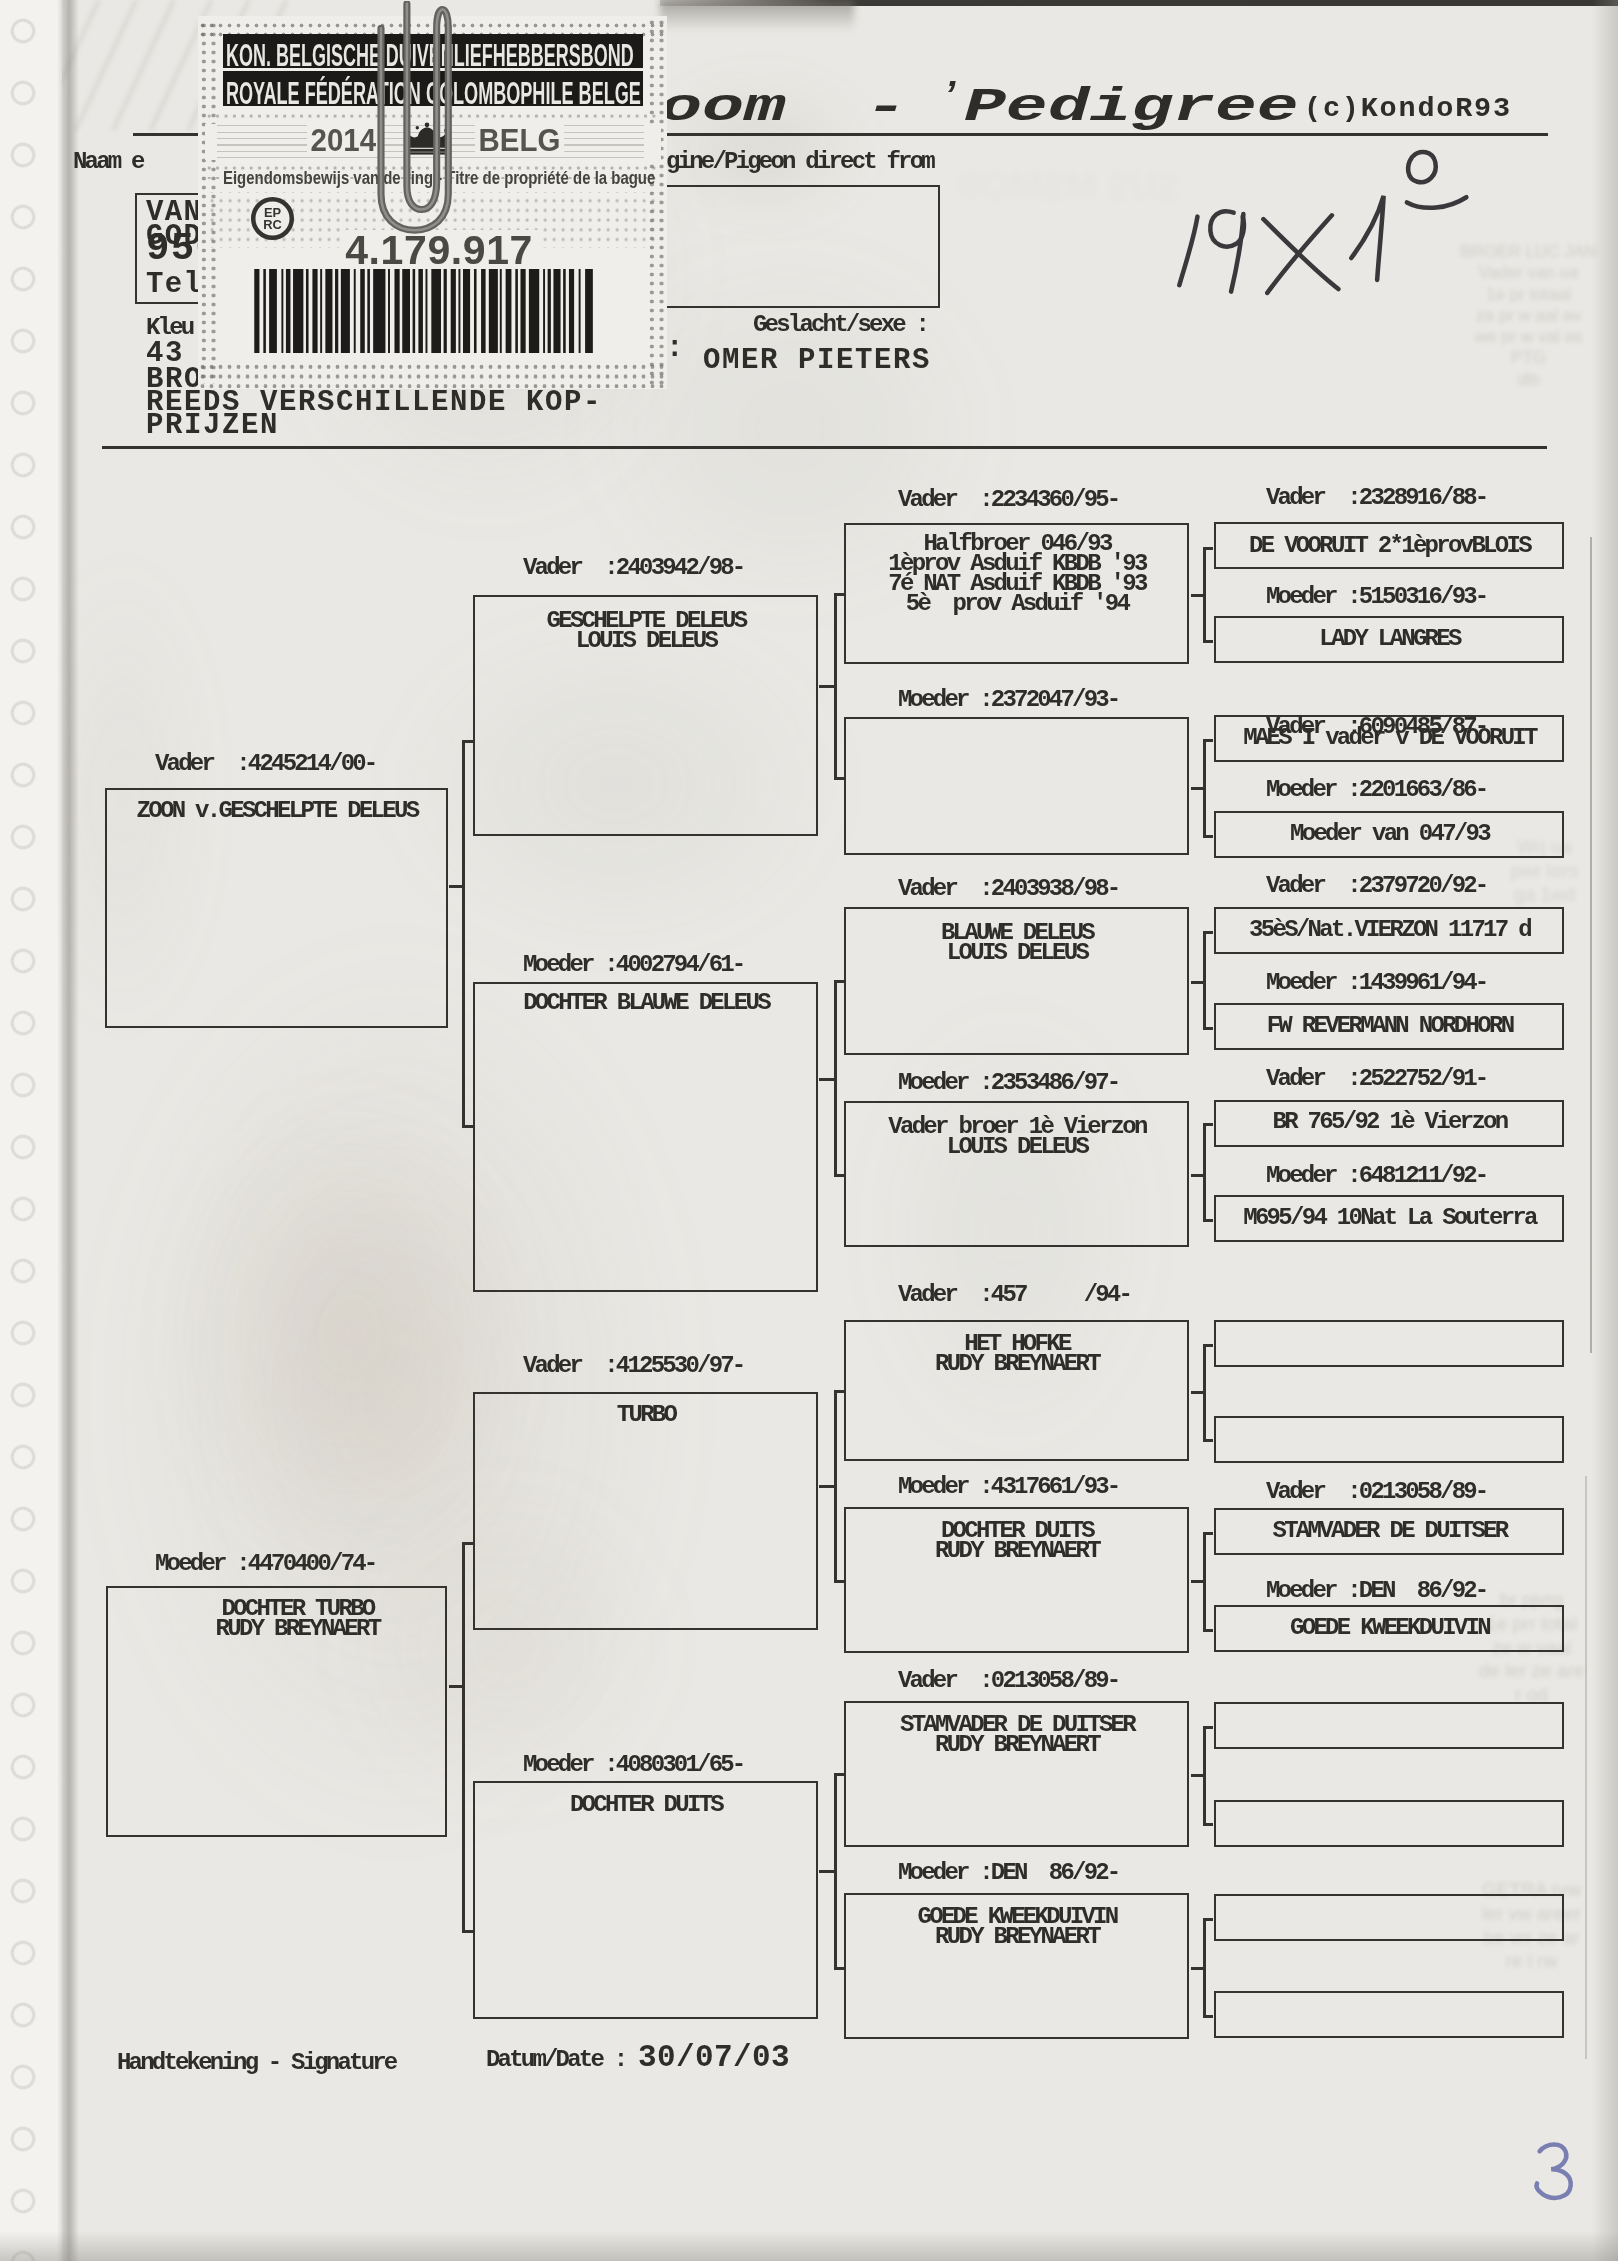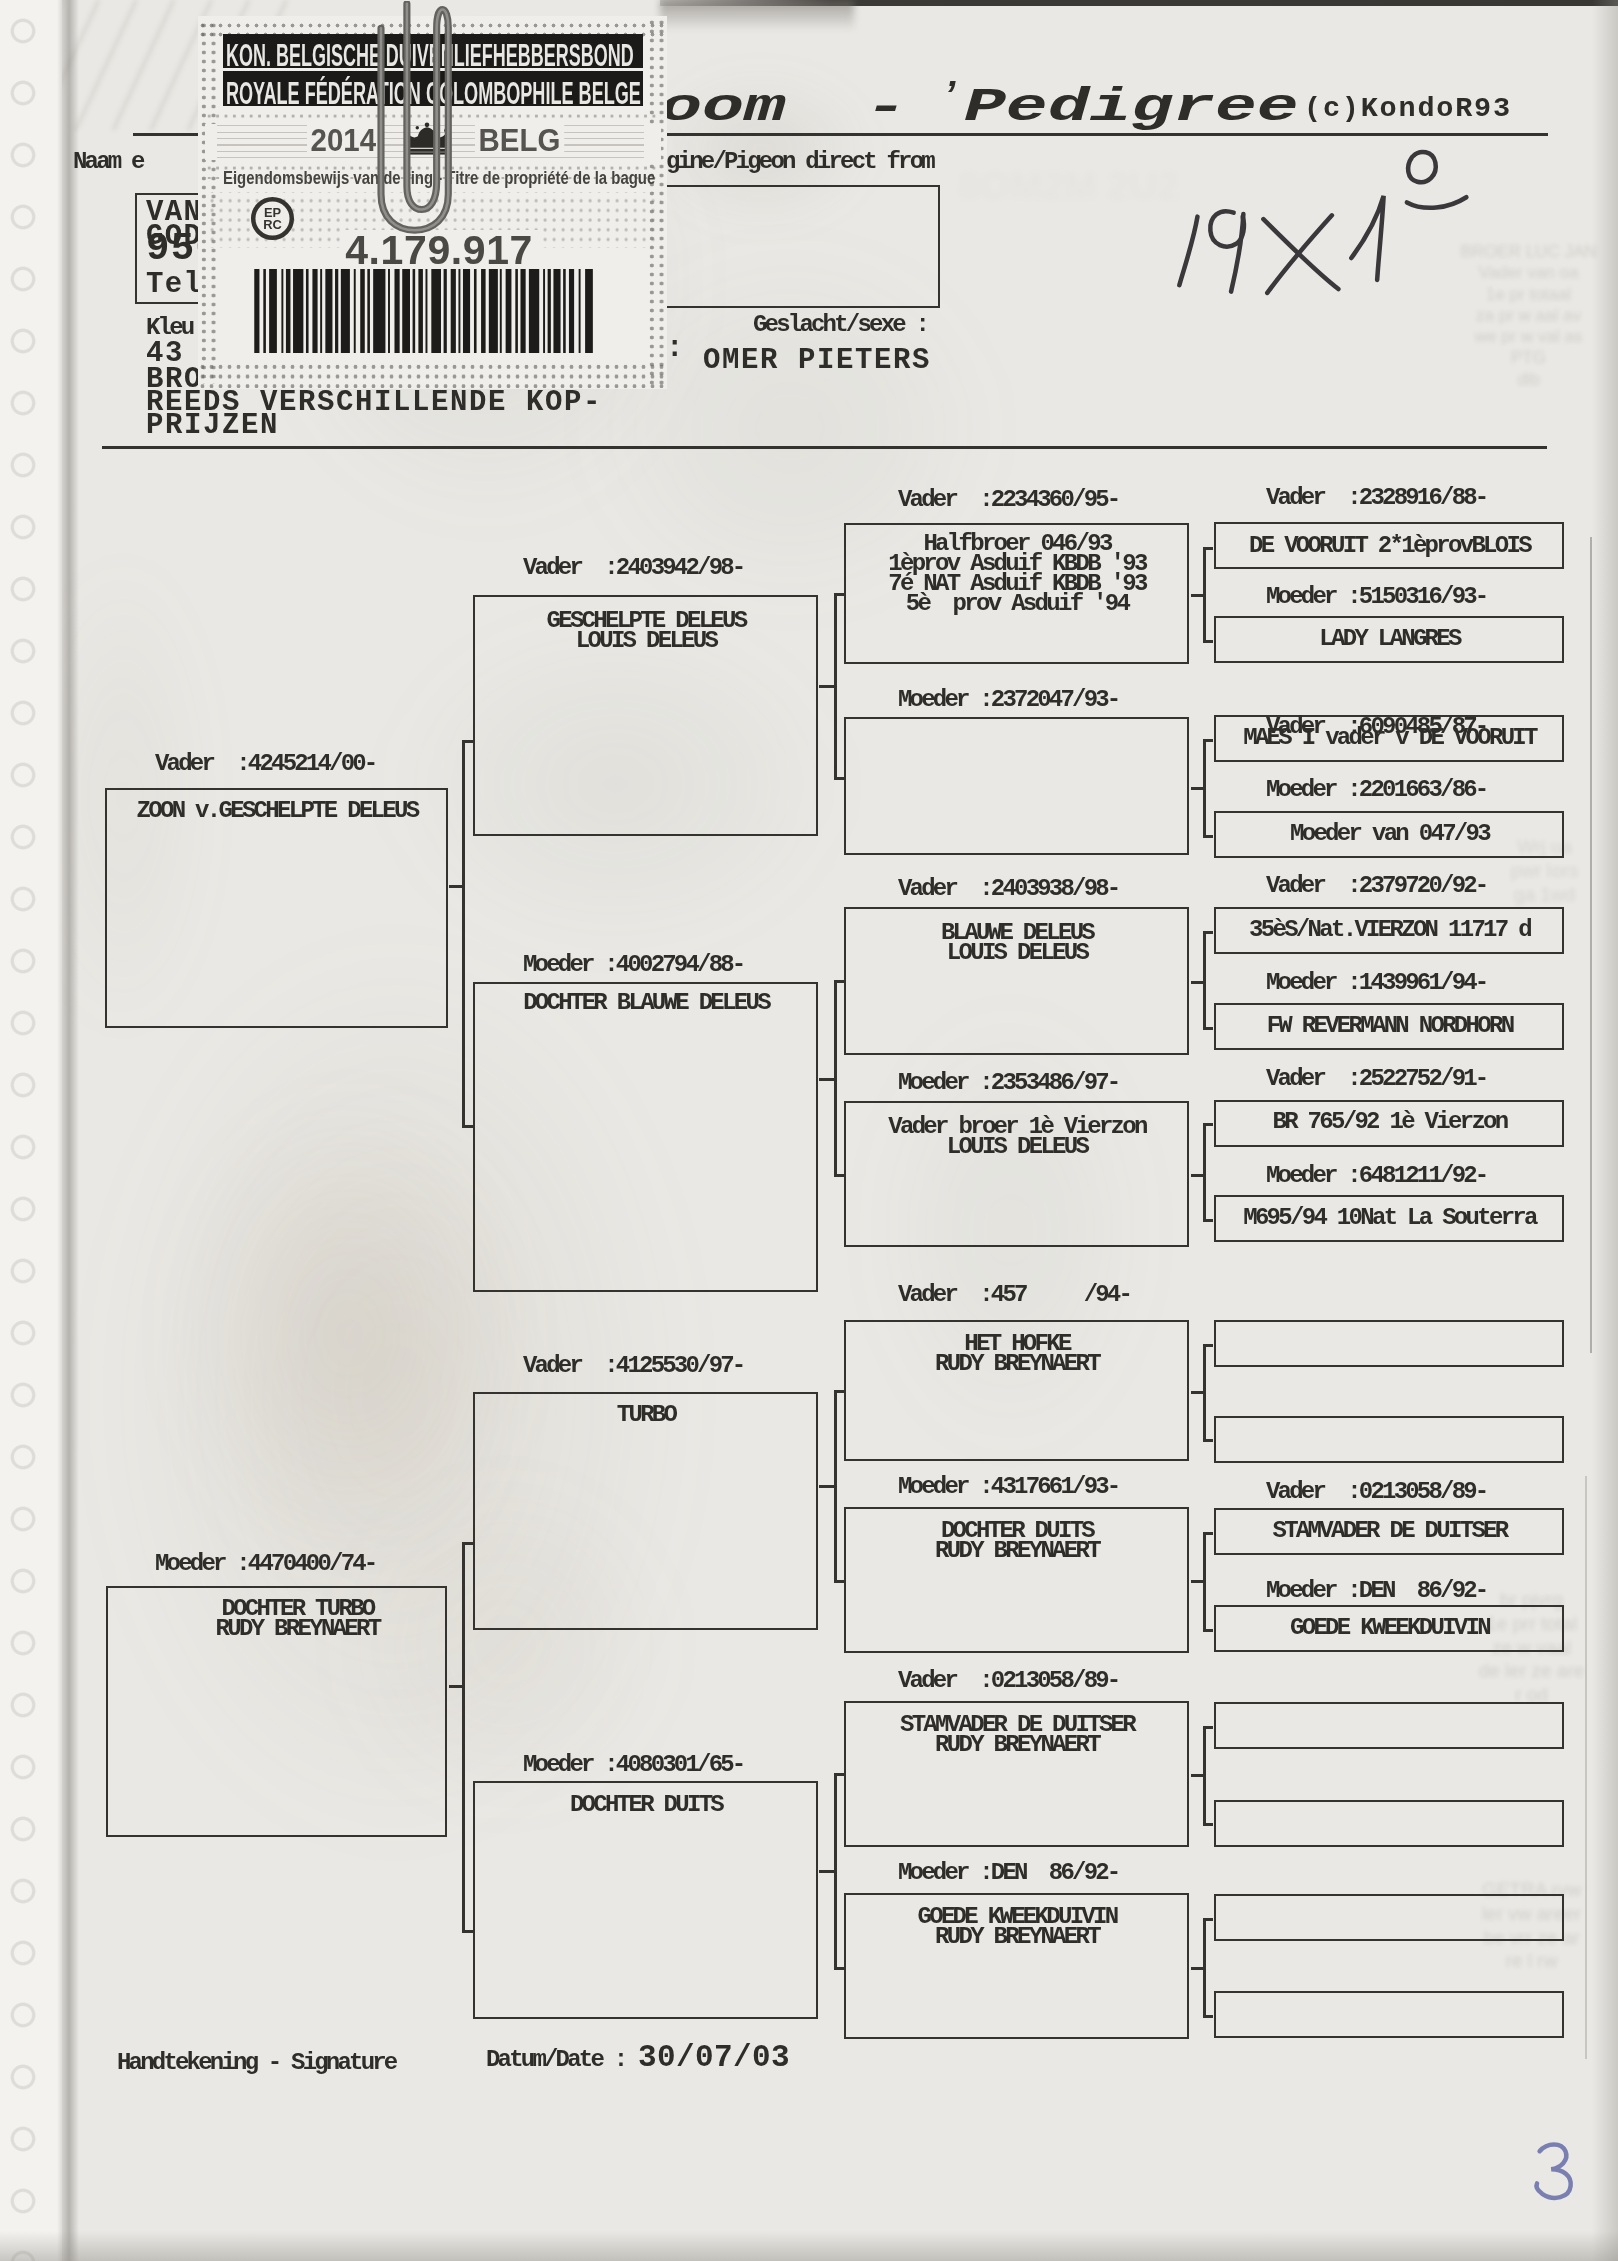--- a/index.html
+++ b/index.html
@@ -109,21 +109,21 @@
 <div class="m lbl" style="left:155px;top:1552px;">Moeder :4470400/74-</div>
 
 <div class="box" style="left:106px;top:1586px;width:337px;height:247px;"></div>
 <div class="m bt ctr" style="left:106px;top:1599px;width:343px;line-height:20px;padding-left:20px;">DOCHTER TURBO<br>RUDY BREYNAERT</div>
 
 <div class="m lbl" style="left:523px;top:556px;">Vader  :2403942/98-</div>
 
 <div class="box" style="left:473px;top:595px;width:341px;height:237px;"></div>
 <div class="m bt ctr" style="left:473px;top:611px;width:346px;line-height:20px;">GESCHELPTE DELEUS<br>LOUIS DELEUS</div>
 
-<div class="m lbl" style="left:523px;top:953px;">Moeder :4002794/88-</div>
+<div class="m lbl" style="left:523px;top:953px;">Moeder :4002794/61-</div>
 
 <div class="box" style="left:473px;top:982px;width:341px;height:306px;"></div>
 <div class="m bt ctr" style="left:473px;top:993px;width:346px;line-height:20px;">DOCHTER BLAUWE DELEUS</div>
 
 <div class="m lbl" style="left:523px;top:1354px;">Vader  :4125530/97-</div>
 
 <div class="box" style="left:473px;top:1392px;width:341px;height:234px;"></div>
 <div class="m bt ctr" style="left:473px;top:1405px;width:346px;line-height:20px;">TURBO</div>
 
 <div class="m lbl" style="left:523px;top:1753px;">Moeder :4080301/65-</div>

